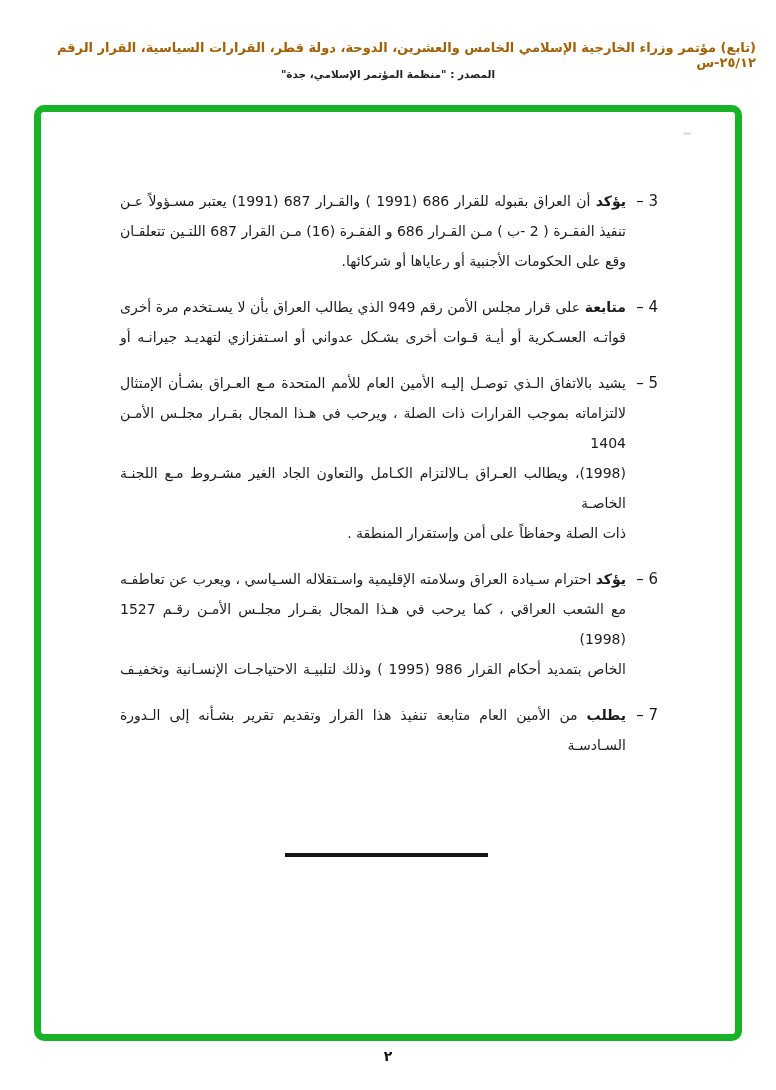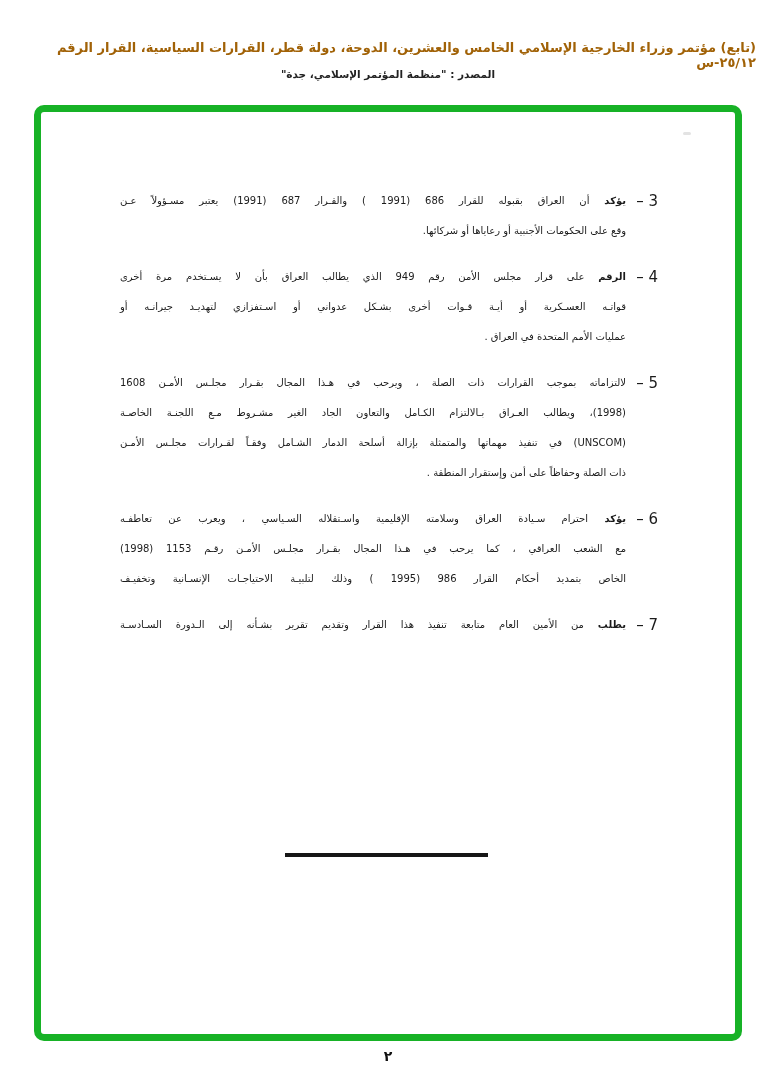--- a/index.html
+++ b/index.html
@@ -39,21 +39,21 @@
   }
   .item { display:flex; margin-bottom:16px; }
   .num {
     flex:0 0 30px; width:30px;
     font-size:15px; line-height:30px;
     text-align:right; padding-left:2px;
     white-space:nowrap;
   }
   .txt {
     flex:1 1 auto;
-    font-size:10px; line-height:30px;margin-left:8px;
+    font-size:14px; line-height:30px;margin-left:8px;
   }
   .line {
     text-align:justify;
     text-align-last:justify;
     -moz-text-align-last:justify;
   }
   .line.last {
     text-align:right;
     text-align-last:right;
     -moz-text-align-last:right;
@@ -75,45 +75,45 @@
 <div class="hdr2">المصدر :  "منظمة المؤتمر الإسلامي، جدة"</div>
 
 <div class="frame" id="frame" style="border-color: rgb(23, 178, 38);"></div>
 <div class="artifact"></div>
 
 <div class="content" id="items">
     <div class="item">
       <div class="num">3 –</div>
       <div class="txt">
         <div class="line"><span class="lead-bold">يؤكد</span> أن العراق بقبوله للقرار 686 (1991 ) والقـرار 687 (1991) يعتبر مسـؤولاً عـن</div>
+        <div class="line">تنفيذ الفقـرة ( 2 -ب ) مـن القـرار 686 و الفقـرة (16) مـن القرار 687 اللتـين تتعلقـان</div>
         <div class="line last">وقع على الحكومات الأجنبية أو رعاياها أو شركائها.</div>
       </div>
     </div>
     <div class="item">
       <div class="num">4 –</div>
       <div class="txt">
-        <div class="line"><span class="lead-bold">الرقم</span> على قرار مجلس الأمن رقم 949 الذي يطالب العراق بأن لا يسـتخدم مرة أخرى</div>
+        <div class="line"><span class="lead-bold">متابعة</span> على قرار مجلس الأمن رقم 949 الذي يطالب العراق بأن لا يسـتخدم مرة أخرى</div>
         <div class="line">قواتـه العسـكرية أو أيـة قـوات أخرى بشـكل عدواني أو اسـتفزازي لتهديـد جيرانـه أو</div>
-        <div class="line last">عمليات الأمم المتحدة في العراق .</div>
       </div>
     </div>
     <div class="item">
       <div class="num">5 –</div>
       <div class="txt">
-        <div class="line">لالتزاماته بموجب القرارات ذات الصلة ، ويرحب في هـذا المجال بقـرار مجلـس الأمـن 1608</div>
+        <div class="line"><span class="lead">يشيد</span> بالاتفاق الـذي توصـل إليـه الأمين العام للأمم المتحدة مـع العـراق بشـأن الإمتثال</div>
+        <div class="line">لالتزاماته بموجب القرارات ذات الصلة ، ويرحب في هـذا المجال بقـرار مجلـس الأمـن 1404</div>
         <div class="line">(1998)، ويطالب العـراق بـالالتزام الكـامل والتعاون الجاد الغير مشـروط مـع اللجنـة الخاصـة</div>
-        <div class="line">(UNSCOM) في تنفيذ مهماتها والمتمثلة بإزالة أسلحة الدمار الشـامل وفقـاً لقـرارات مجلـس الأمـن</div>
         <div class="line last">ذات الصلة وحفاظاً على أمن وإستقرار المنطقة .</div>
       </div>
     </div>
     <div class="item">
       <div class="num">6 –</div>
       <div class="txt">
         <div class="line"><span class="lead-bold">يؤكد</span> احترام سـيادة العراق وسلامته الإقليمية واسـتقلاله السـياسي ، ويعرب عن تعاطفـه</div>
-        <div class="line">مع الشعب العراقي ، كما يرحب في هـذا المجال بقـرار مجلـس الأمـن رقـم 1153 (1998)</div>
+        <div class="line">مع الشعب العراقي ، كما يرحب في هـذا المجال بقـرار مجلـس الأمـن رقـم 1527 (1998)</div>
         <div class="line">الخاص بتمديد أحكام القرار 986 (1995 ) وذلك لتلبيـة الاحتياجـات الإنسـانية وتخفيـف</div>
       </div>
     </div>
     <div class="item">
       <div class="num">7 –</div>
       <div class="txt">
         <div class="line"><span class="lead-bold">يطلب</span> من الأمين العام متابعة تنفيذ هذا القرار وتقديم تقرير بشـأنه إلى الـدورة السـادسـة</div>
       </div>
     </div>
   </div>

